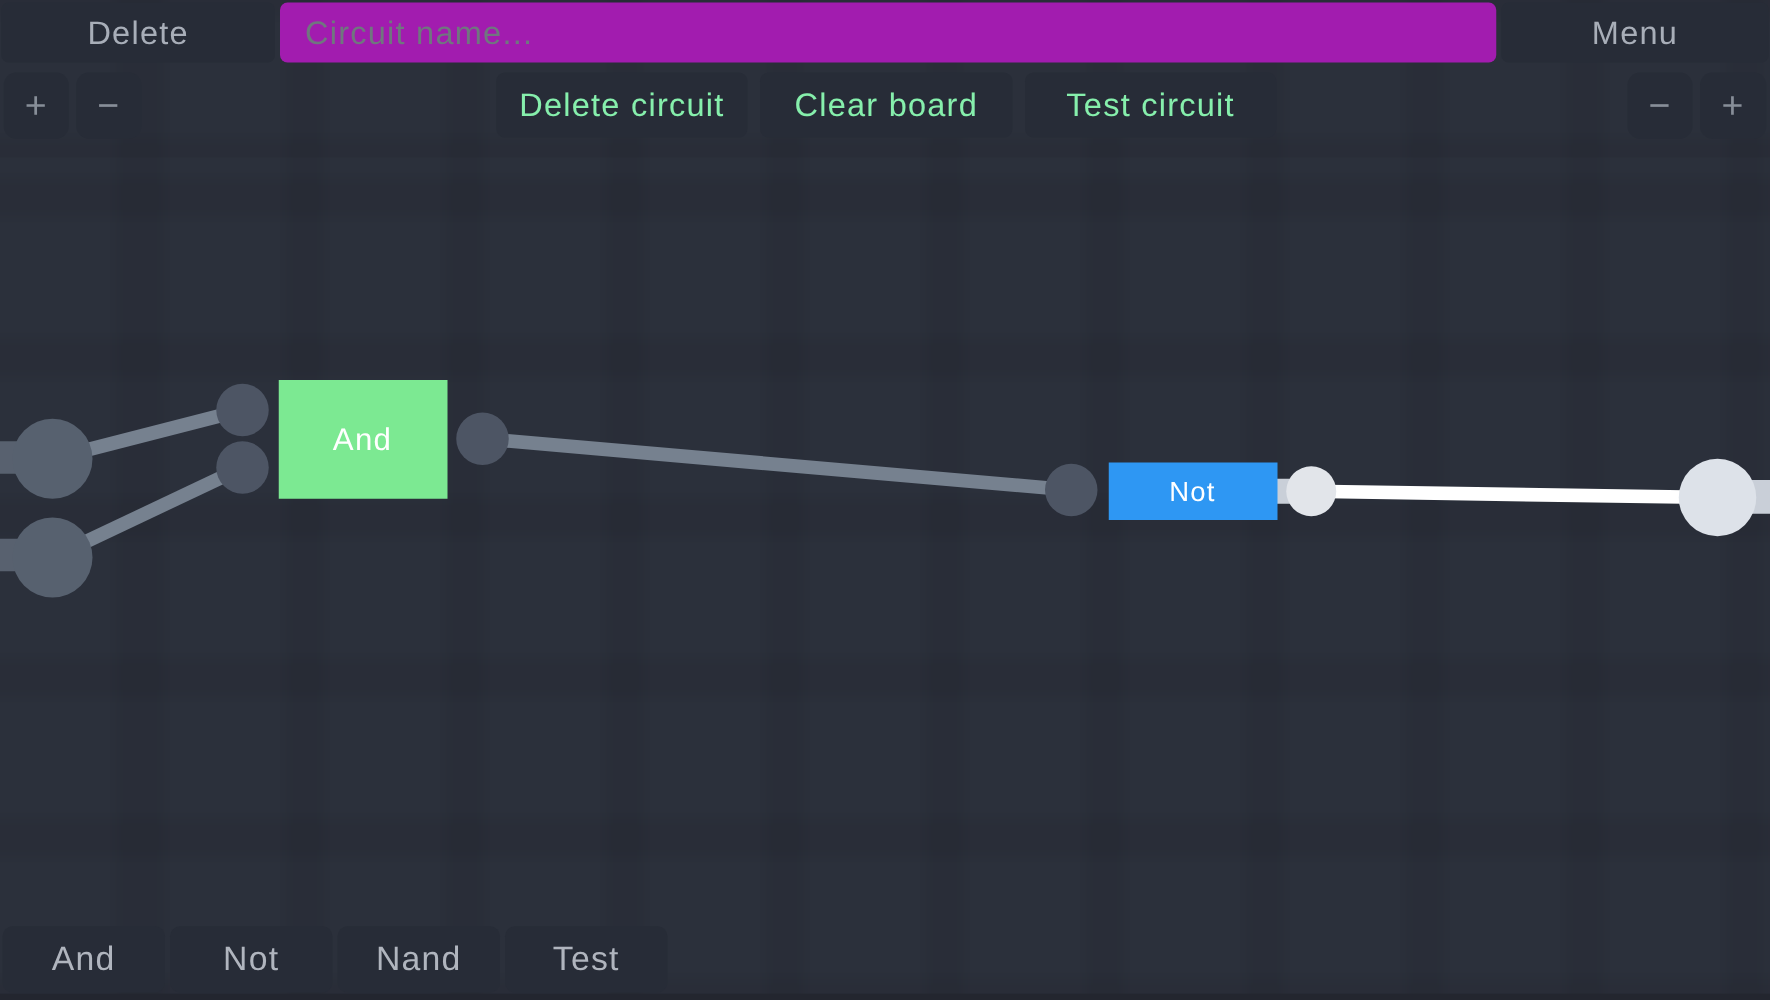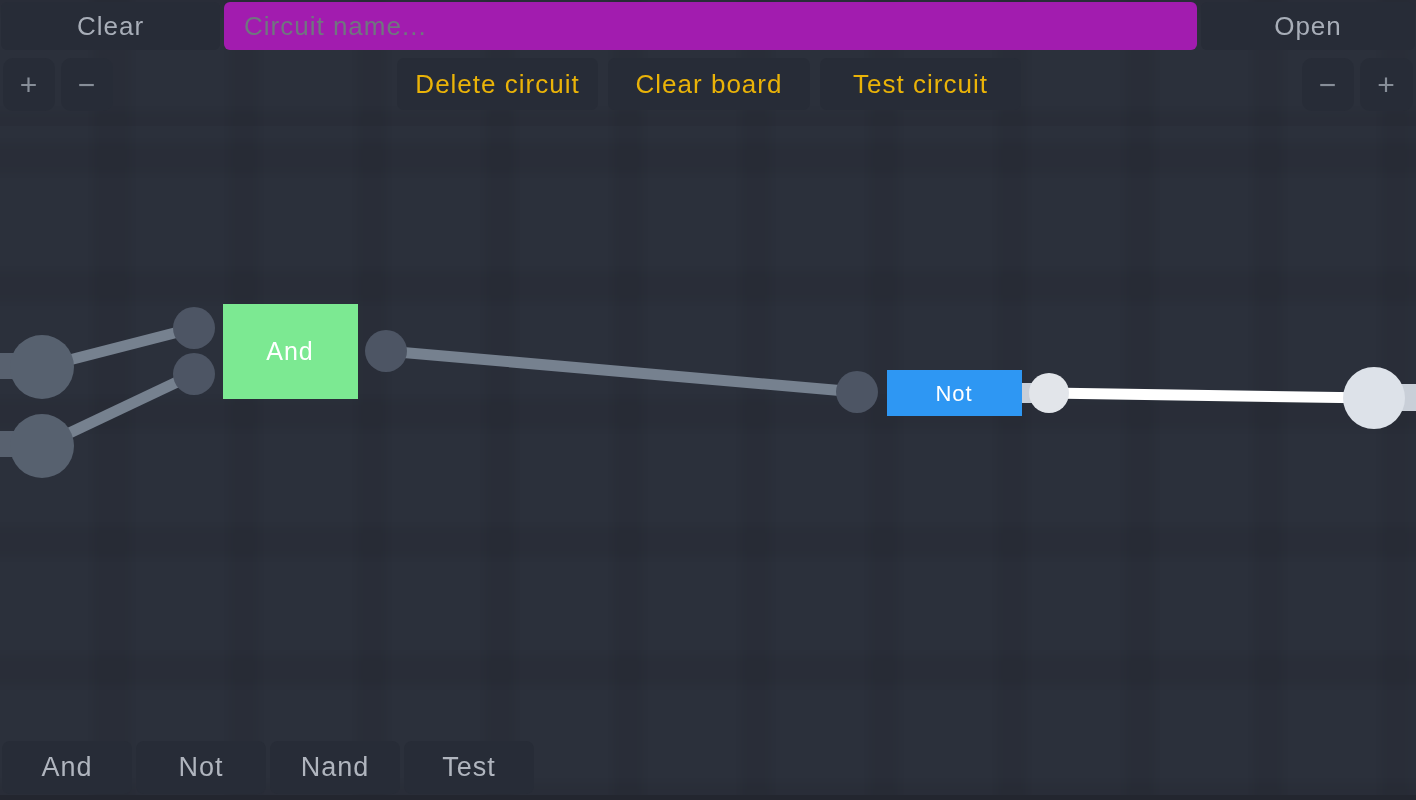--- a/index.html
+++ b/index.html
@@ -40,21 +40,21 @@
     text-anchor: middle;
   }
   .gate-label-lg { font-size: 25px; }
   .gate-label-sm { font-size: 22px; }
 
   
   .btn {
     position: absolute;
     background: #272c37;
     border-radius: 7px;
-    color: #eab308;
+    color: #86efac;
     display: flex;
     align-items: center;
     justify-content: center;
     font-size: 26px;
     letter-spacing: 1px;
     cursor: pointer;
   }
   .btn-bright { color: #a8aeb8; }
   .btn-zoom { border-radius: 10px; font-size: 30px; color: #878e98; }
   .btn-palette { font-size: 27px; color: #b0b5be; border-radius: 8px; }
@@ -129,27 +129,27 @@
 
       <rect x="223" y="304" width="135" height="95" fill="#7ce992"></rect>
       <text x="290" y="360" class="gate-label-lg">And</text>
 
       <rect x="887" y="370" width="135" height="46" fill="#2e97f3"></rect>
       <text x="954" y="401" class="gate-label-sm">Not</text>
     </svg>
   </div>
 
   <div class="btn btn-bright create-btn">
-    <span>Clear</span>
+    <span>Delete</span>
   </div>
 
   <input class="name-input" type="text" placeholder="Circuit name..." style="">
 
   <div class="btn btn-bright menu-btn">
-    <span>Open</span>
+    <span>Menu</span>
   </div>
 
   <div class="btn btn-zoom zoom-in-left">
     <span>+</span>
   </div>
   <div class="btn btn-zoom zoom-out-left">
     <span>−</span>
   </div>
 
   <div class="btn delete-btn">

